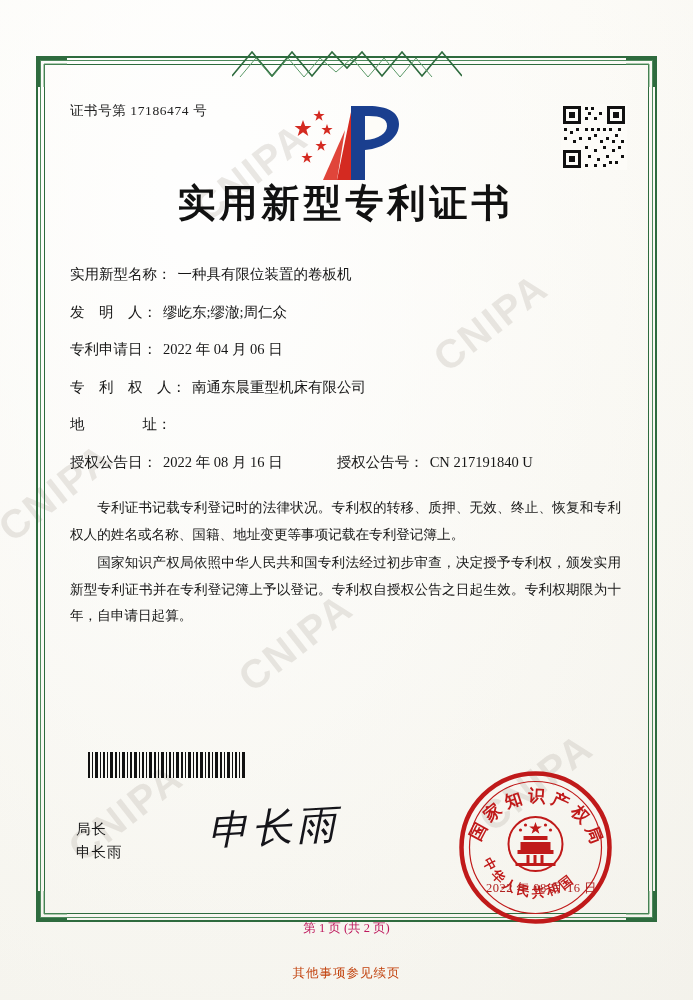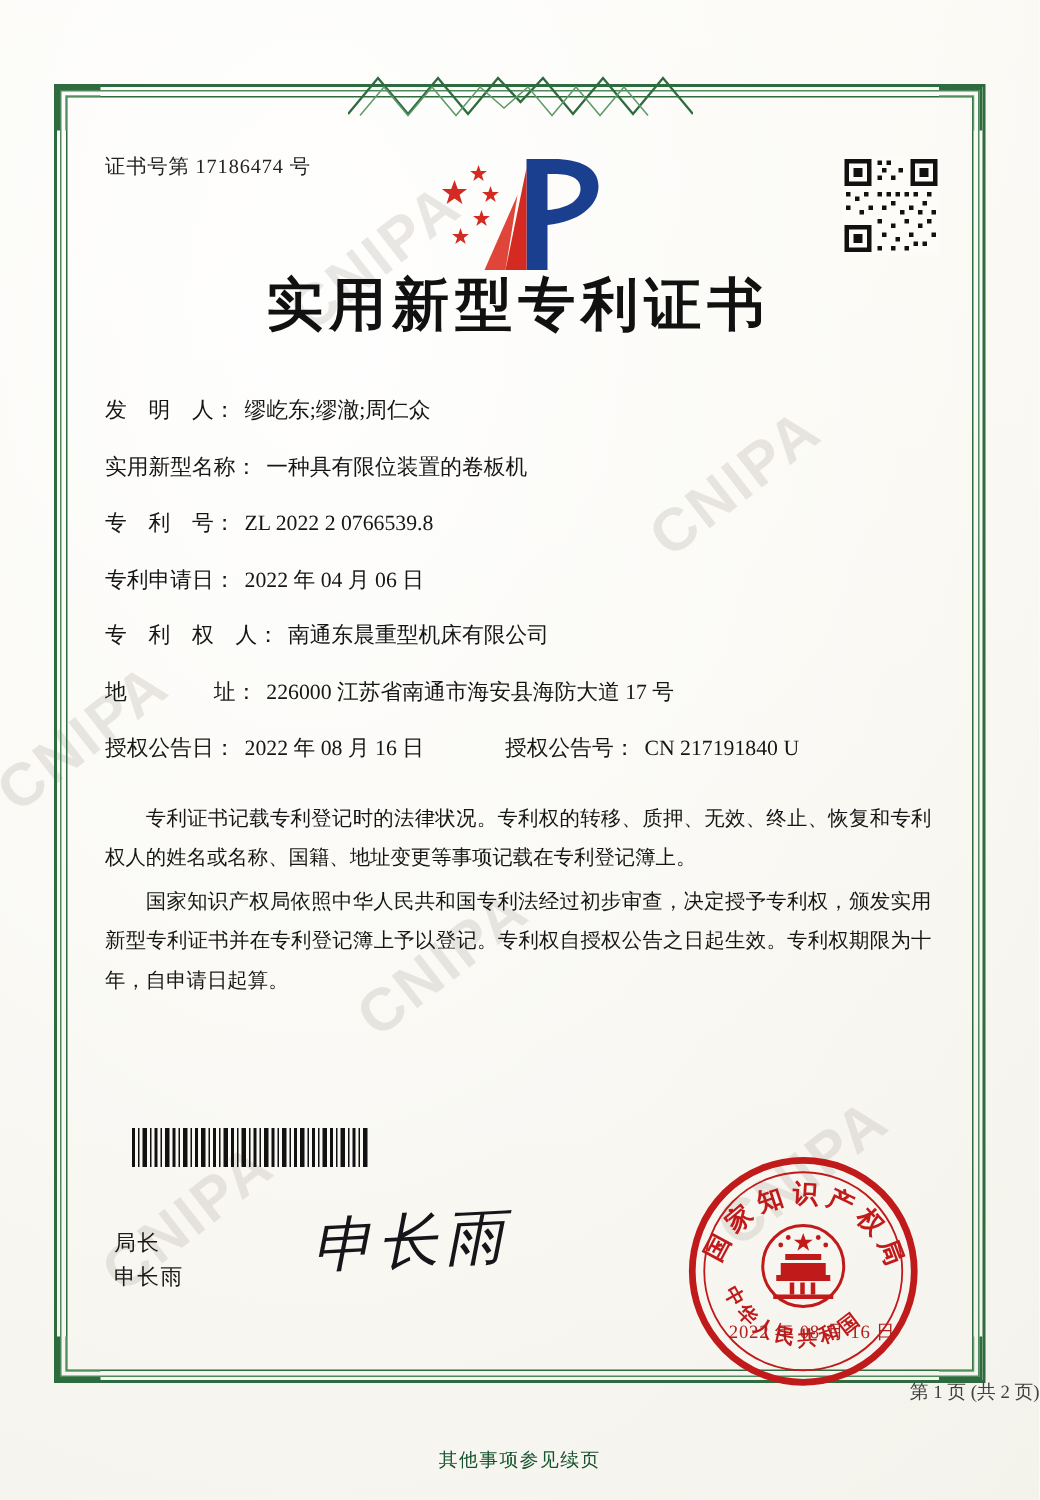--- a/index.html
+++ b/index.html
@@ -225,33 +225,33 @@
     font-size: 12.5px;
     color: #b02020;
     letter-spacing: 0.5px;
   }
 
   .page-num {
     position: absolute;
     left: 0;
     right: 0;
     top: 920px;
-    text-align: right;
+    text-align: center;
     font-size: 12.5px;
-    color: #404040;
+    color: #be185d;
   }
 
   .footnote {
     position: absolute;
     left: 0;
     right: 0;
     bottom: 18px;
     text-align: center;
     font-size: 12.5px;
-    color: #14532d;
+    color: #c2410c;
     letter-spacing: 1px;
   }
 </style>
 </head>
 <body>
 
 <div class="page">
   <div class="paper-texture"></div>
 
   <div class="watermark" style="left:185px; top:150px; font-size:40px;">CNIPA</div>
@@ -372,42 +372,37 @@
     </svg>
   </div>
 
   <div class="content">
     <div class="cert-no">证书号第 17186474 号</div>
 
     <div class="title">实用新型专利证书</div>
 
     <div class="fields">
       <div class="row">
-        <span class="label">发　明　人：</span>
-        <span class="value">缪屹东;缪澈;周仁众</span>
-      </div>
-      <div class="row">
         <span class="label">实用新型名称：</span>
         <span class="value">一种具有限位装置的卷板机</span>
       </div>
       <div class="row">
-        <span class="label">专　利　号：</span>
-        <span class="value">ZL 2022 2 0766539.8</span>
+        <span class="label">发　明　人：</span>
+        <span class="value">缪屹东;缪澈;周仁众</span>
       </div>
       <div class="row">
         <span class="label">专利申请日：</span>
         <span class="value">2022 年 04 月 06 日</span>
       </div>
       <div class="row">
         <span class="label">专　利　权　人：</span>
         <span class="value">南通东晨重型机床有限公司</span>
       </div>
       <div class="row">
         <span class="label">地　　　　址：</span>
-        <span class="value">226000 江苏省南通市海安县海防大道 17 号</span>
       </div>
       <div class="row two-col">
         <span class="label">授权公告日：</span>
         <span class="value">2022 年 08 月 16 日</span>
         <span class="col2">
           <span class="label">授权公告号：</span>
           <span class="value">CN 217191840 U</span>
         </span>
       </div>
     </div>

